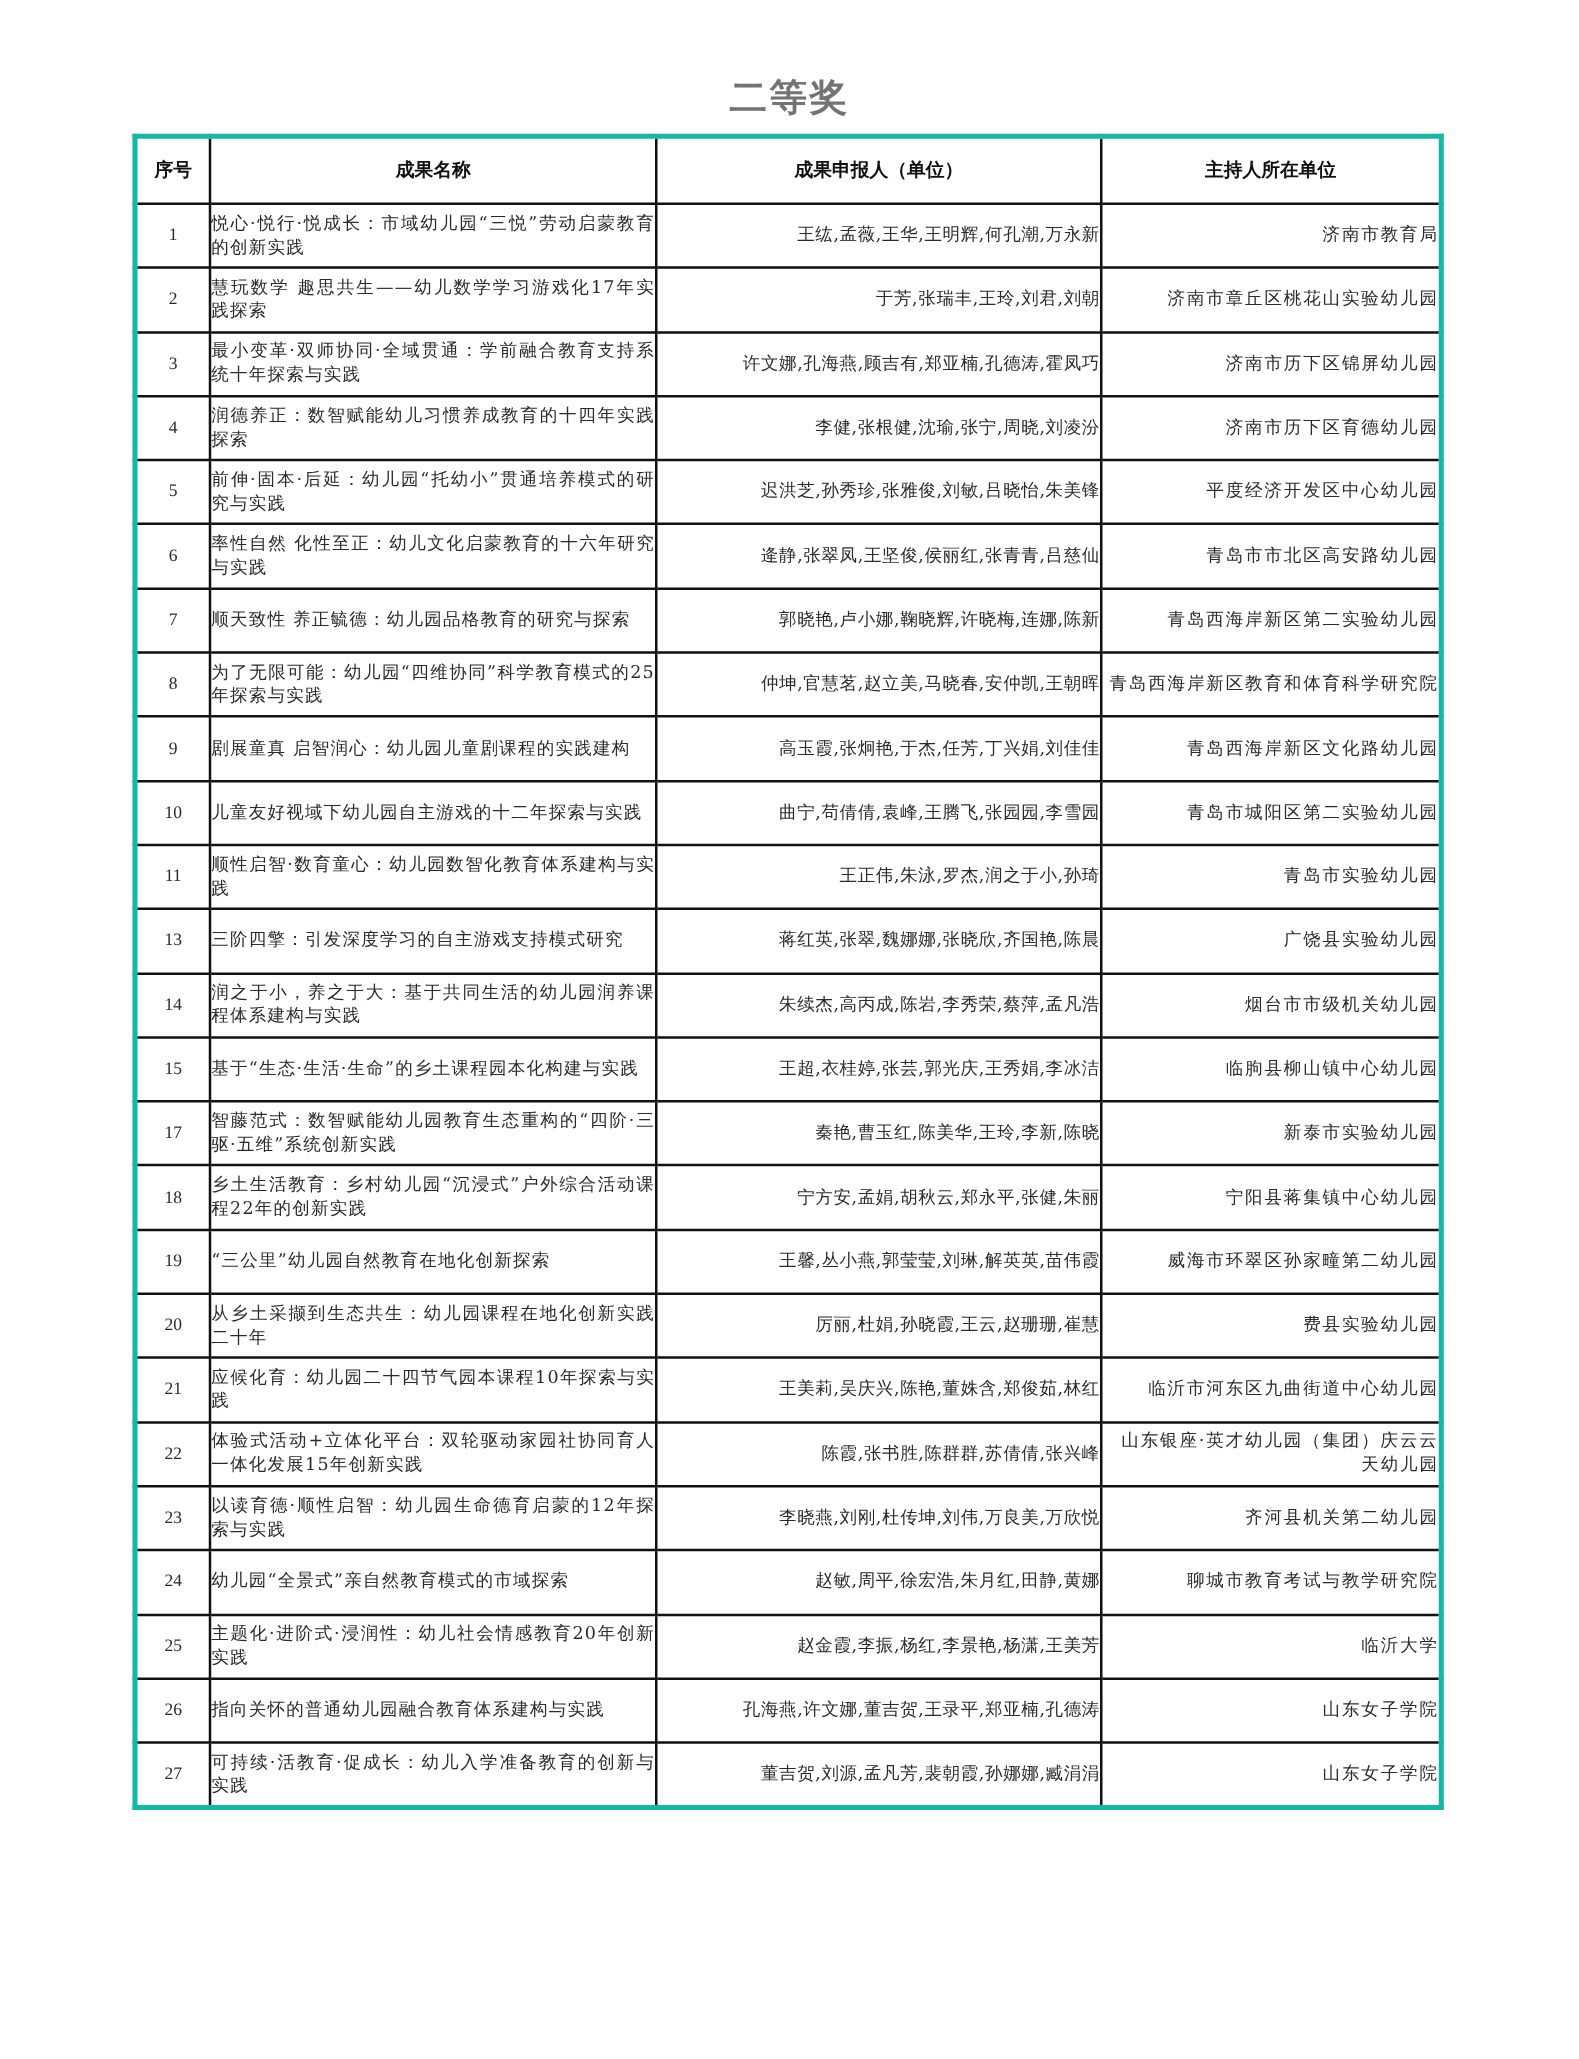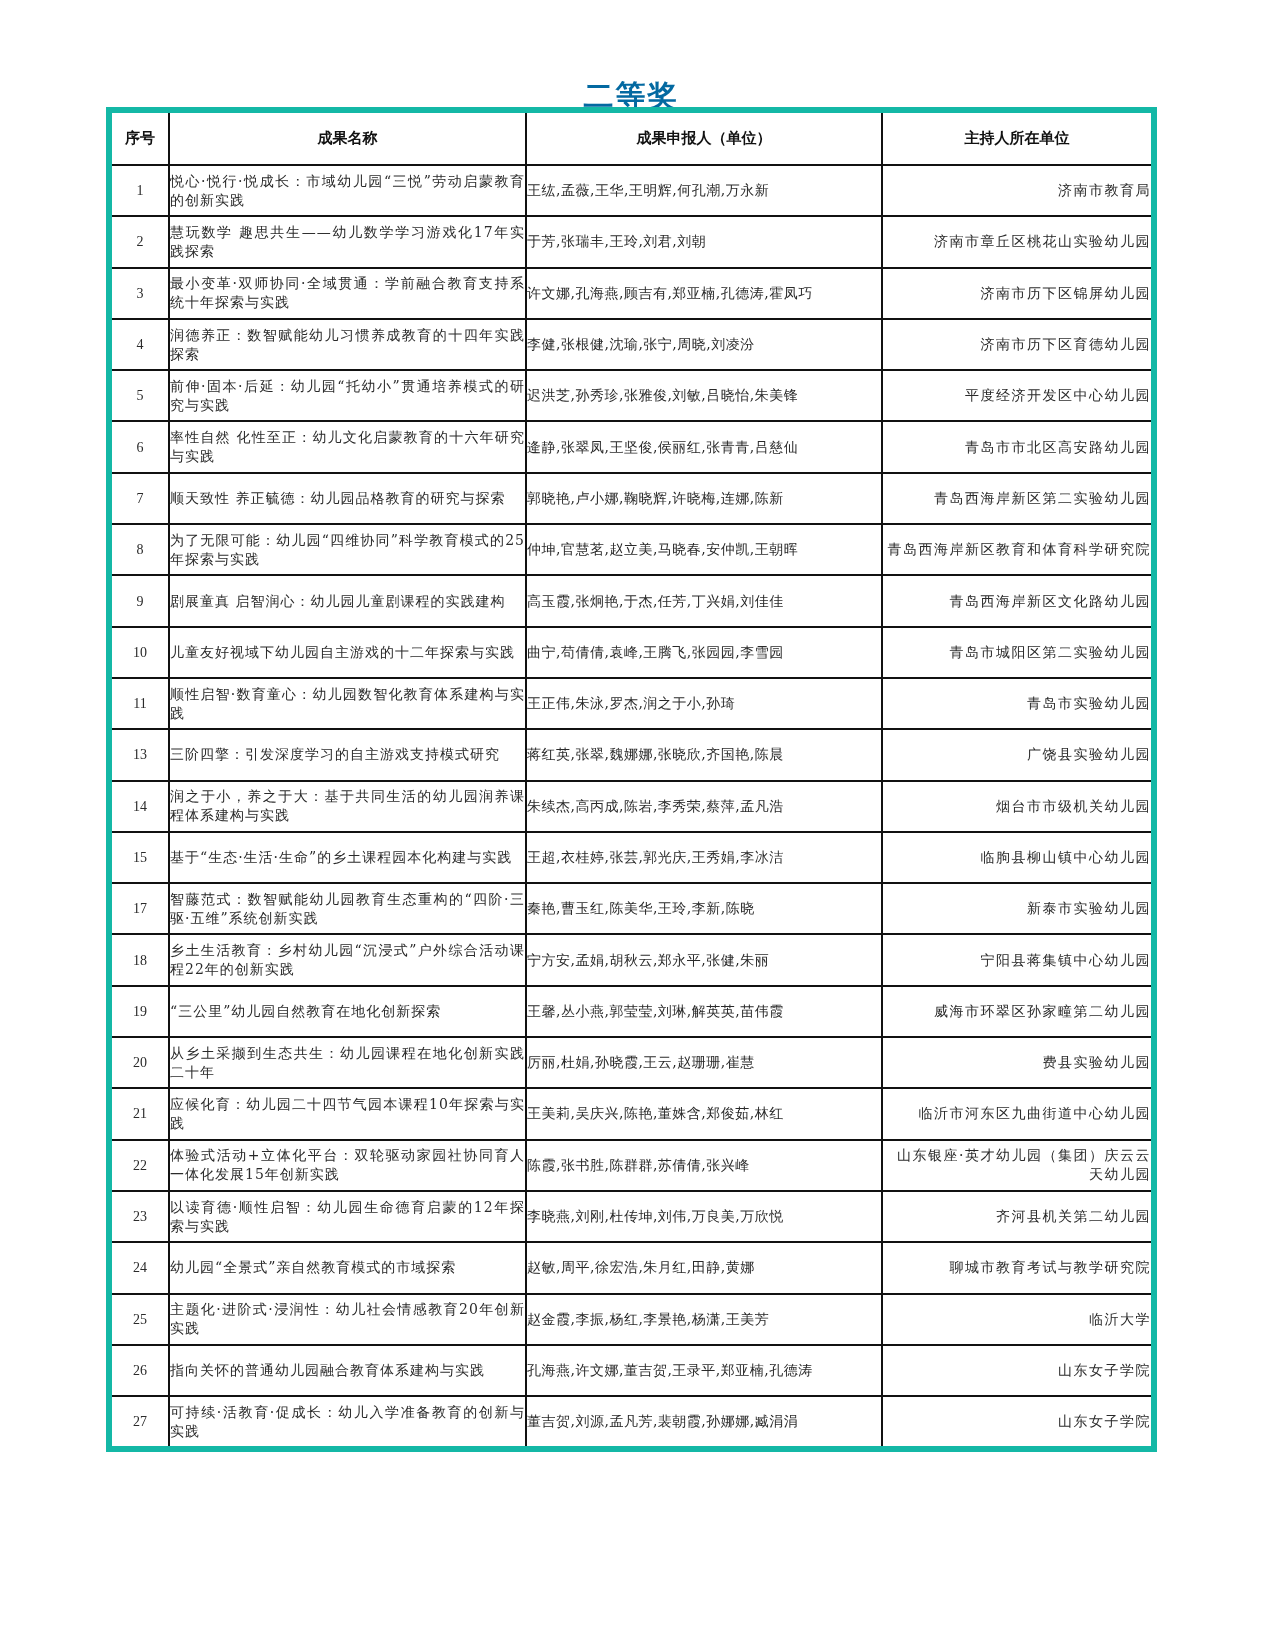--- a/index.html
+++ b/index.html
@@ -17,31 +17,30 @@
     .page-title {
       position: absolute;
       top: 58px;
       left: 0;
       width: 1263px;
       text-align: center;
       font-family: "DejaVu Sans", "Liberation Sans", sans-serif;
       font-size: 30px;
       font-weight: bold;
       letter-spacing: 2px;
-      color: #0369a1;
-      margin-top: 18px;
+      color: #737373;
     }
     table.awards {
       position: absolute;
       top: 107px;
       left: 106px;
       width: 1045px;
       border-collapse: collapse;
       table-layout: fixed;
-      border: 6px solid #14b8a6;
+      border: 4px solid #14b8a6;
     }
     table.awards th, table.awards td {
       border: 2px solid #111;
       padding: 0;
       vertical-align: middle;
     }
     table.awards th {
       height: 51px;
       font-family: "DejaVu Sans", "Liberation Sans", sans-serif;
       font-size: 15px;
@@ -64,21 +63,21 @@
       font-family: "Liberation Serif", "DejaVu Serif", serif;
       font-size: 15px;
     }
     td.cell-name {
       text-align: justify;
       text-align-last: left;
       padding: 0 3px 0 4px;
       letter-spacing: 1px;
     }
     td.cell-applicants {
-      text-align: left;
+      text-align: right;
       padding: 0 2px;
       letter-spacing: 0.5px;
       margin-left: 37px;
     }
     td.cell-unit {
       text-align: right;
       padding: 0 6px;
       letter-spacing: 1.5px;
     }
   </style>

